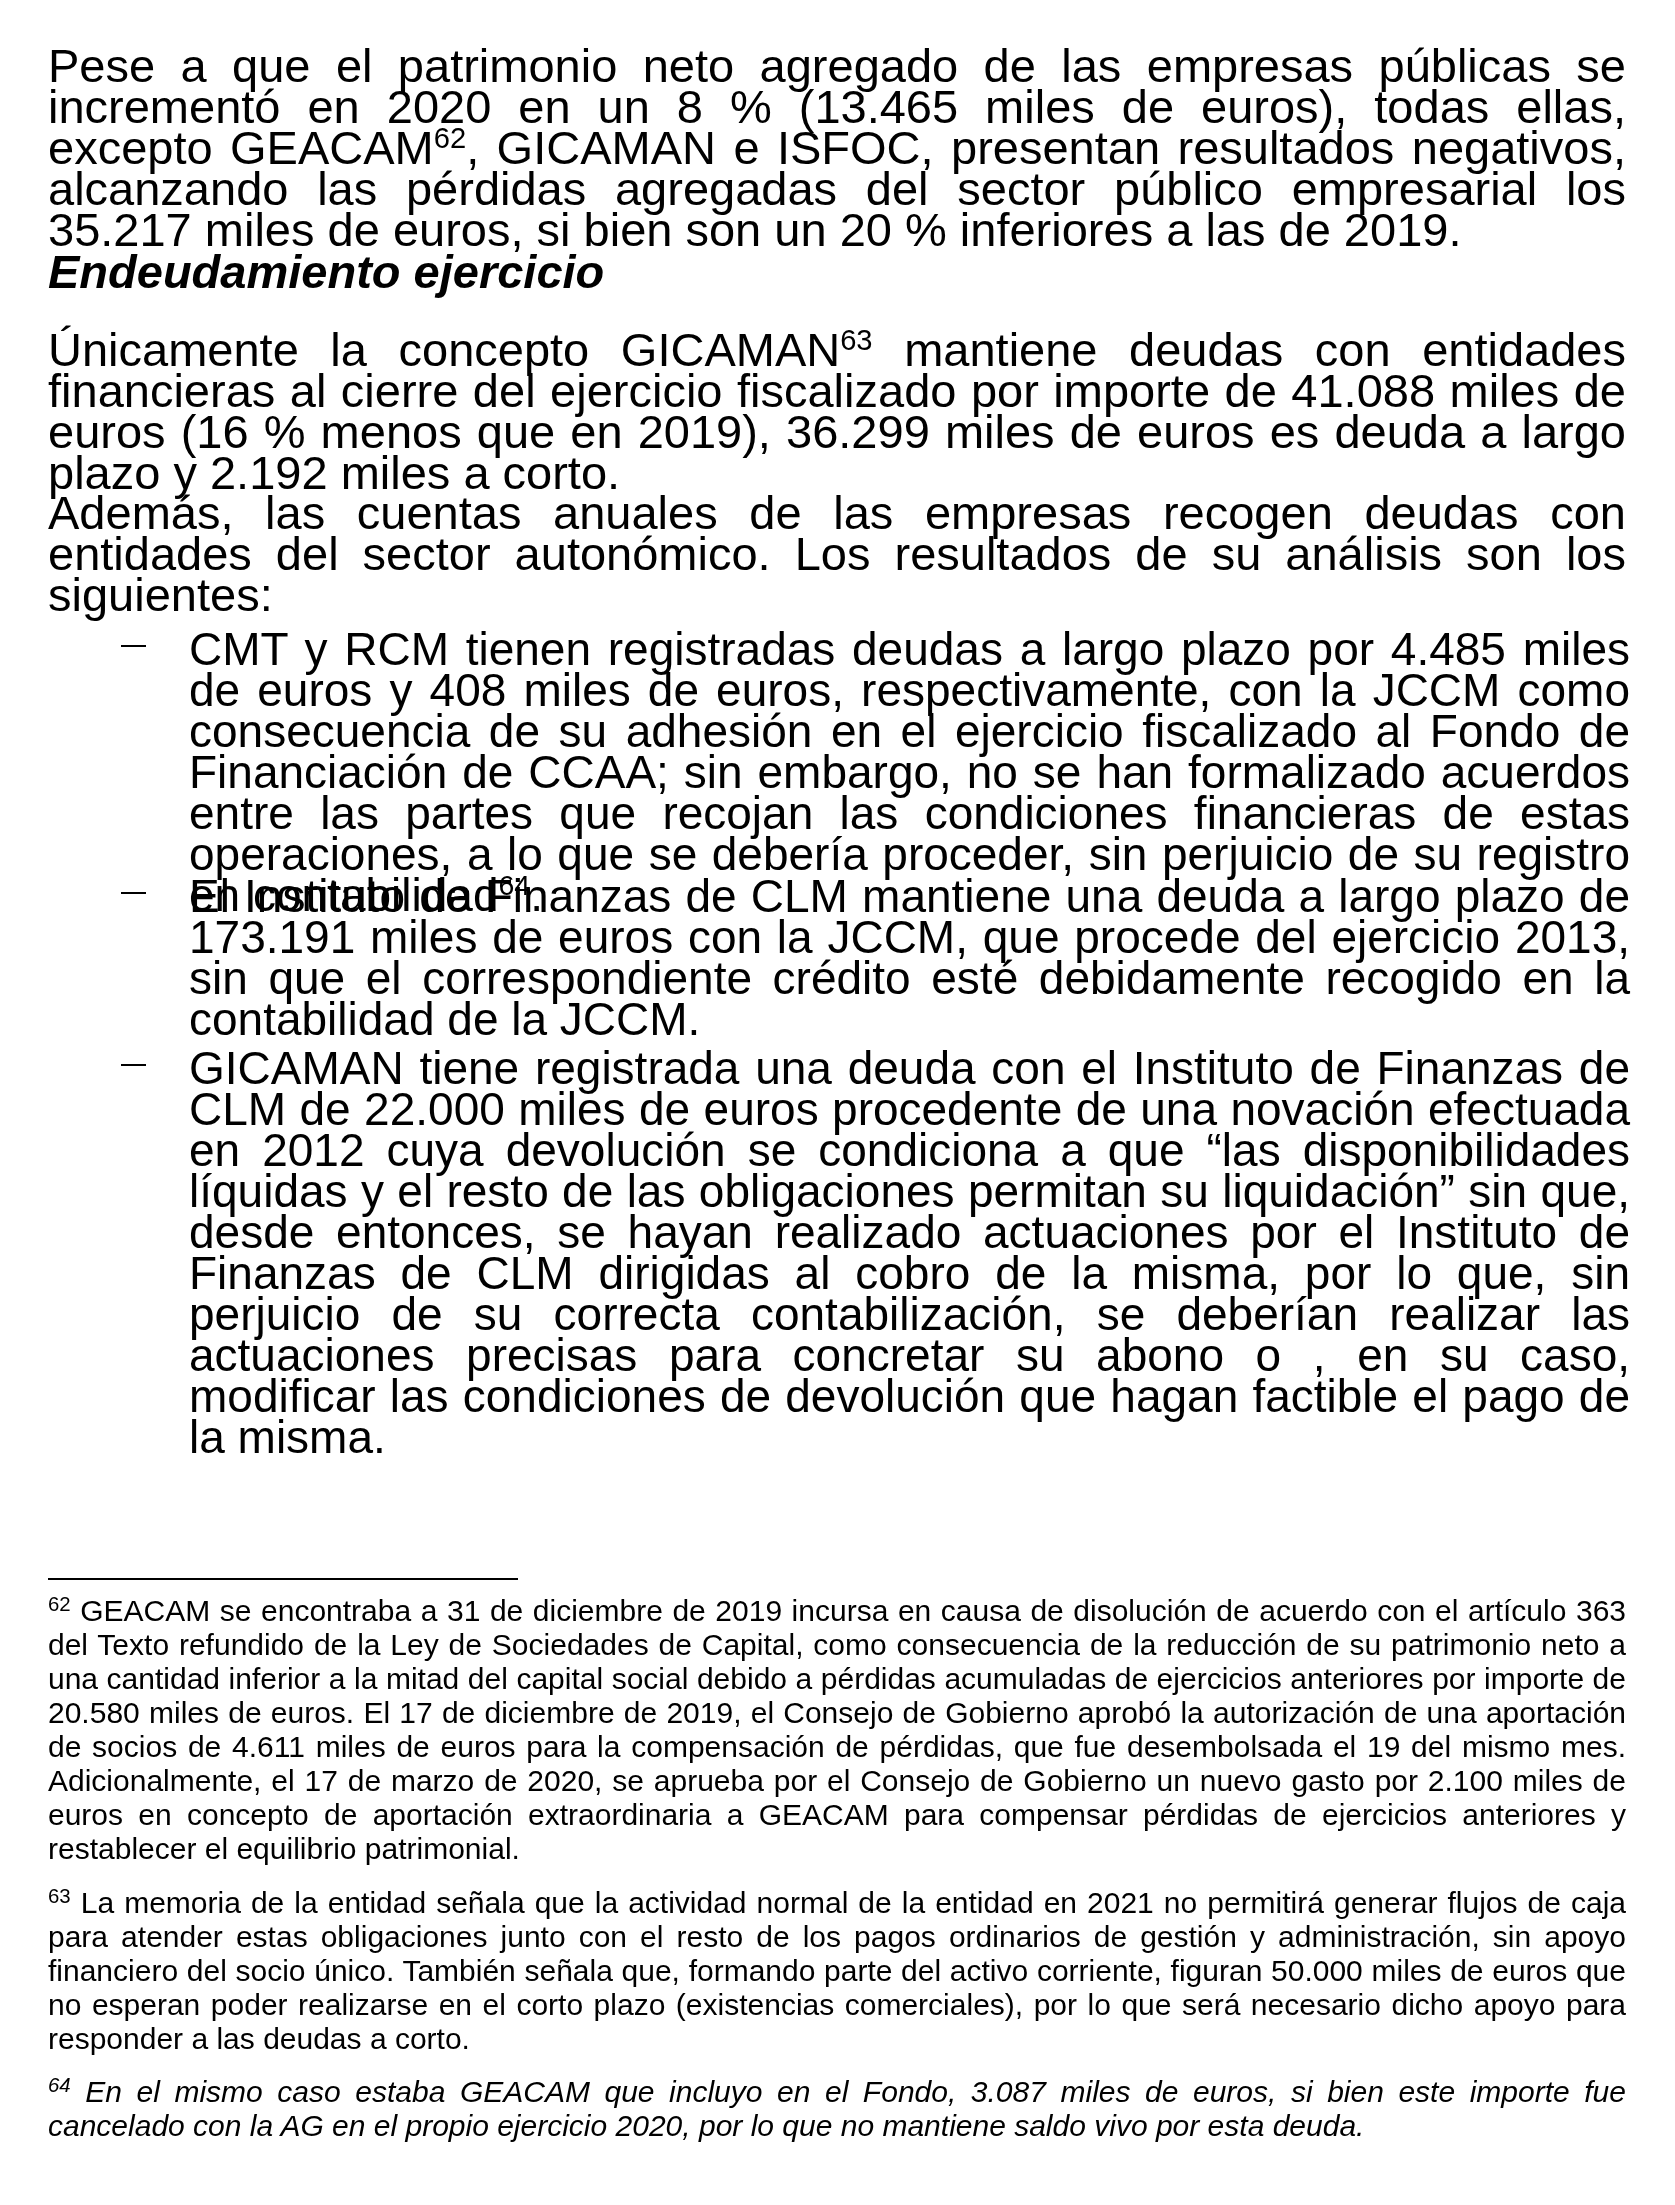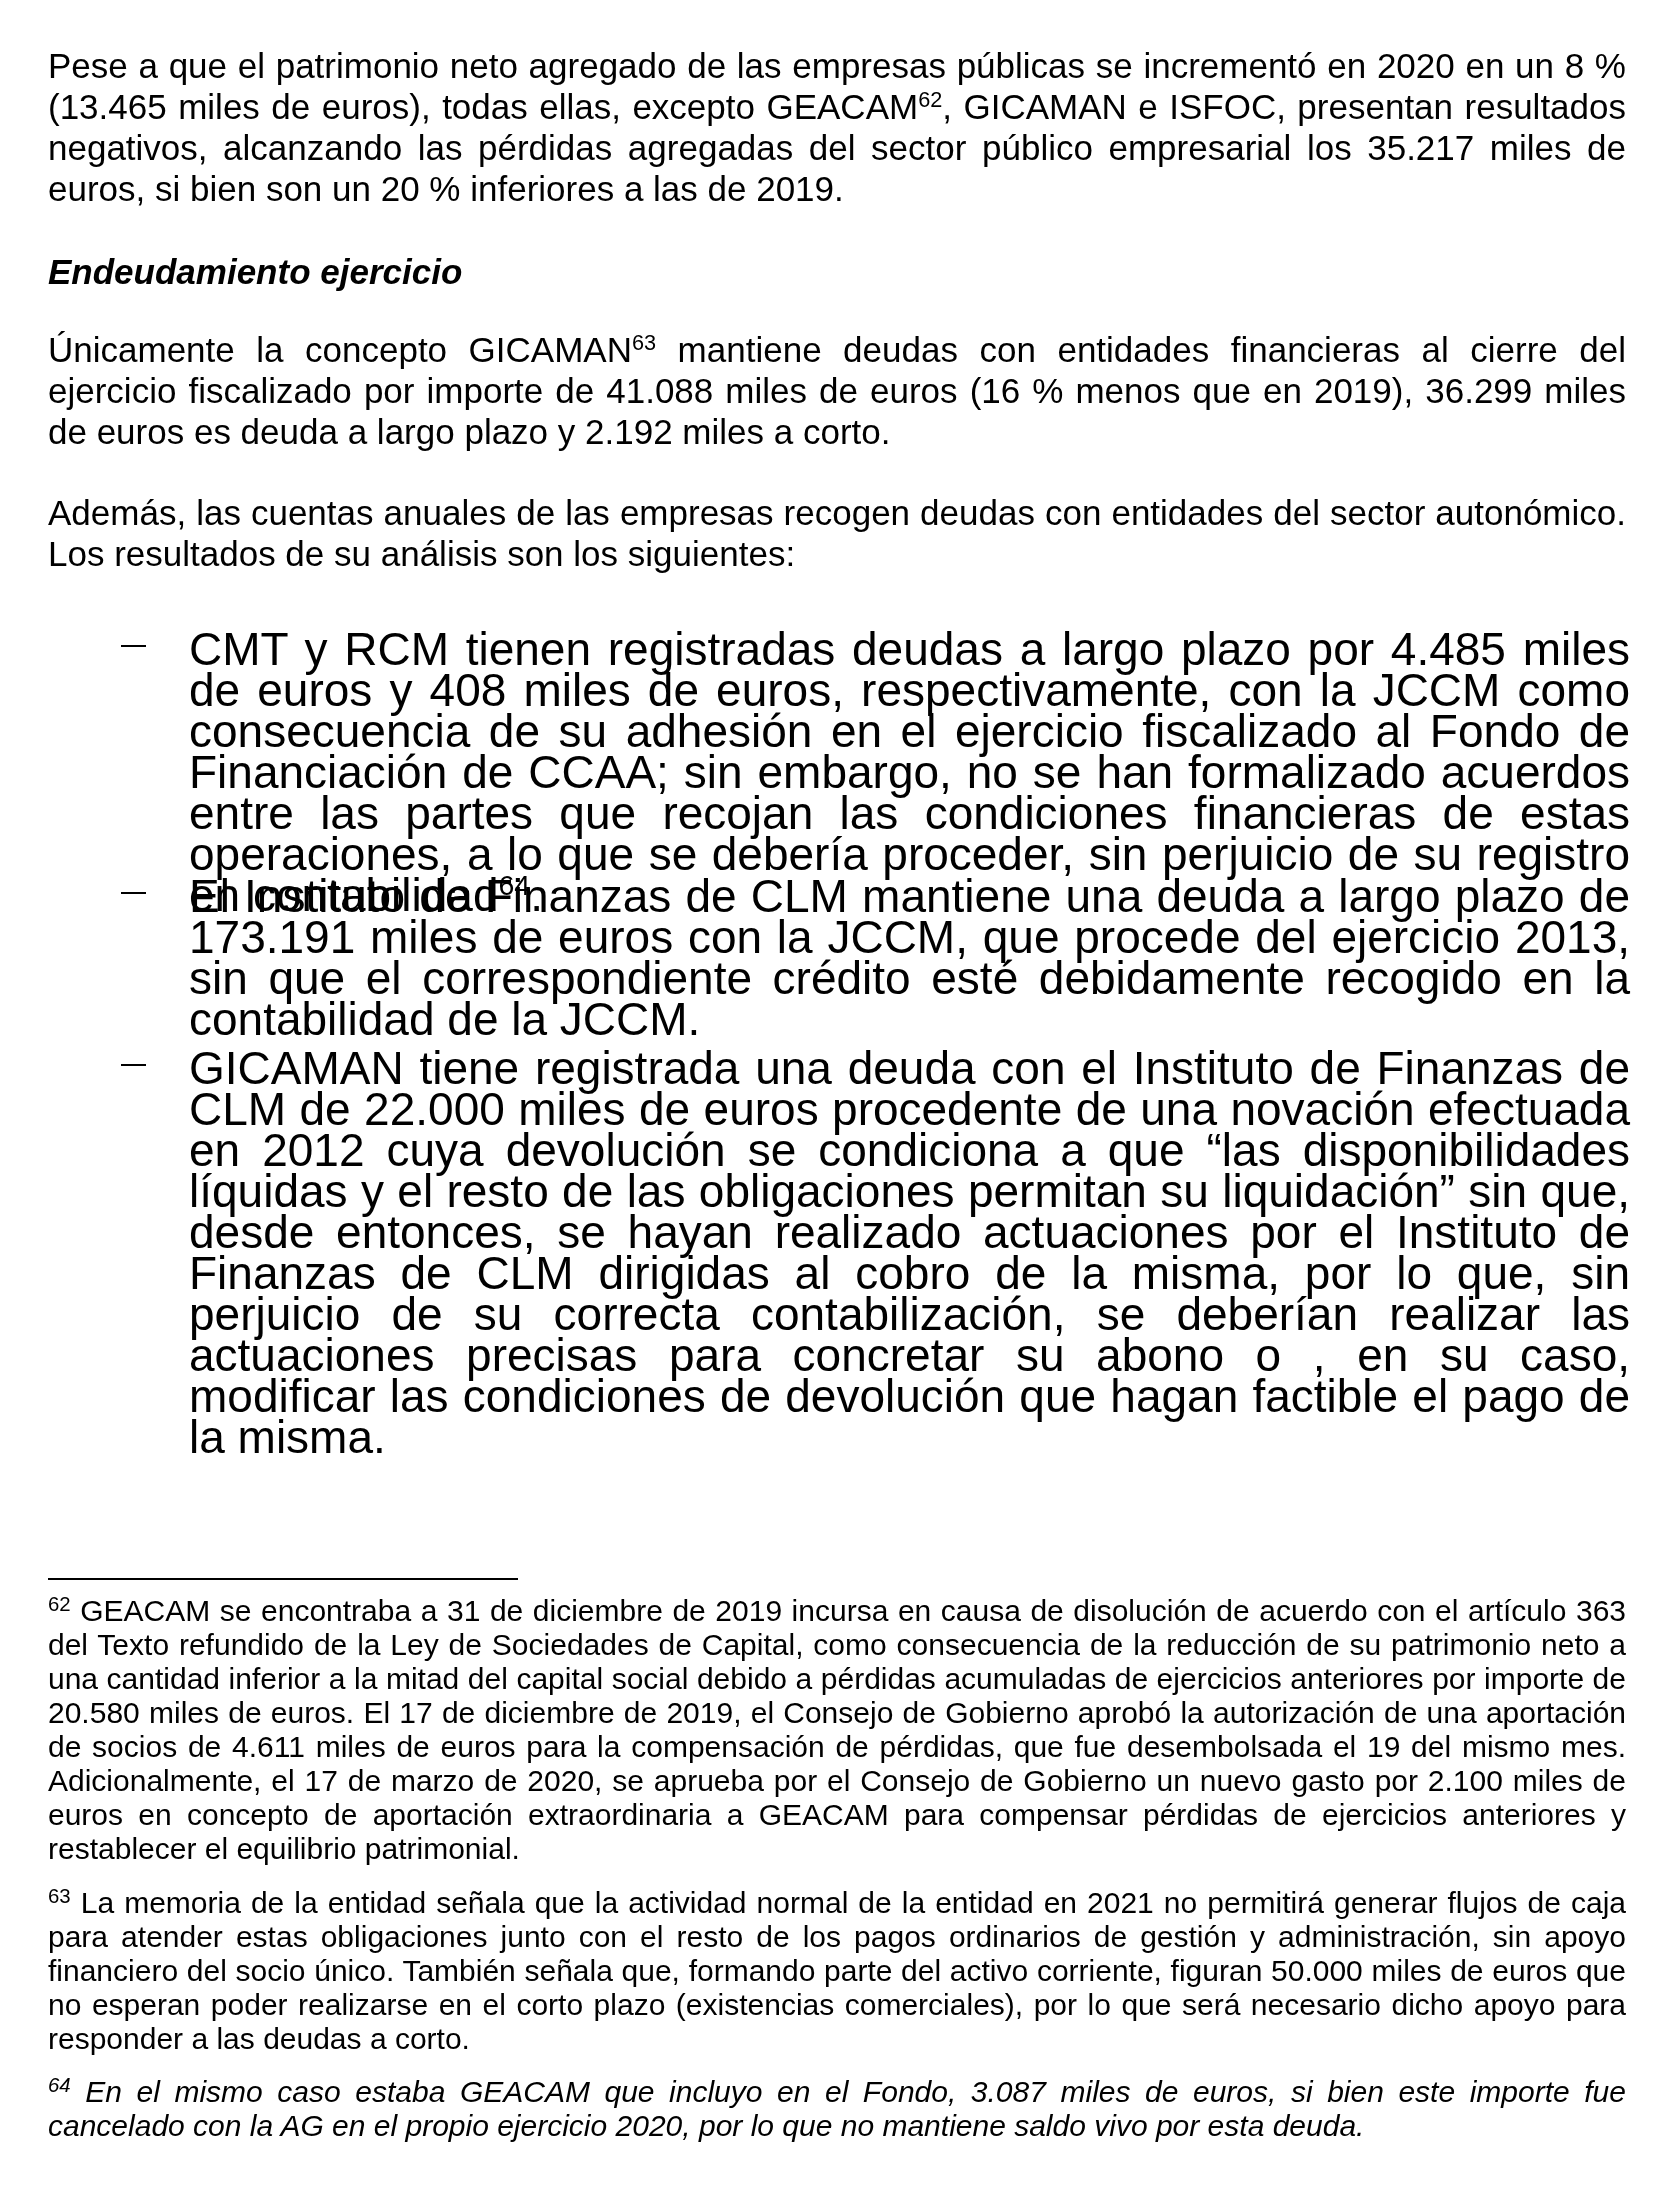--- a/index.html
+++ b/index.html
@@ -13,21 +13,21 @@
     position: relative;
     overflow: hidden;
     font-family: "Liberation Sans", sans-serif;
     color: #000000;
   }
   .blk {
     position: absolute;
     left: 48px;
     width: 1578px;
     margin: 0;
-    font-size: 35px;
+    font-size: 47px;
     line-height: 41px;
     text-align: justify;
     text-justify: inter-word;
   }
   .heading {
     font-weight: bold;
     font-style: italic;
     text-align: left;
   }
   sup {

